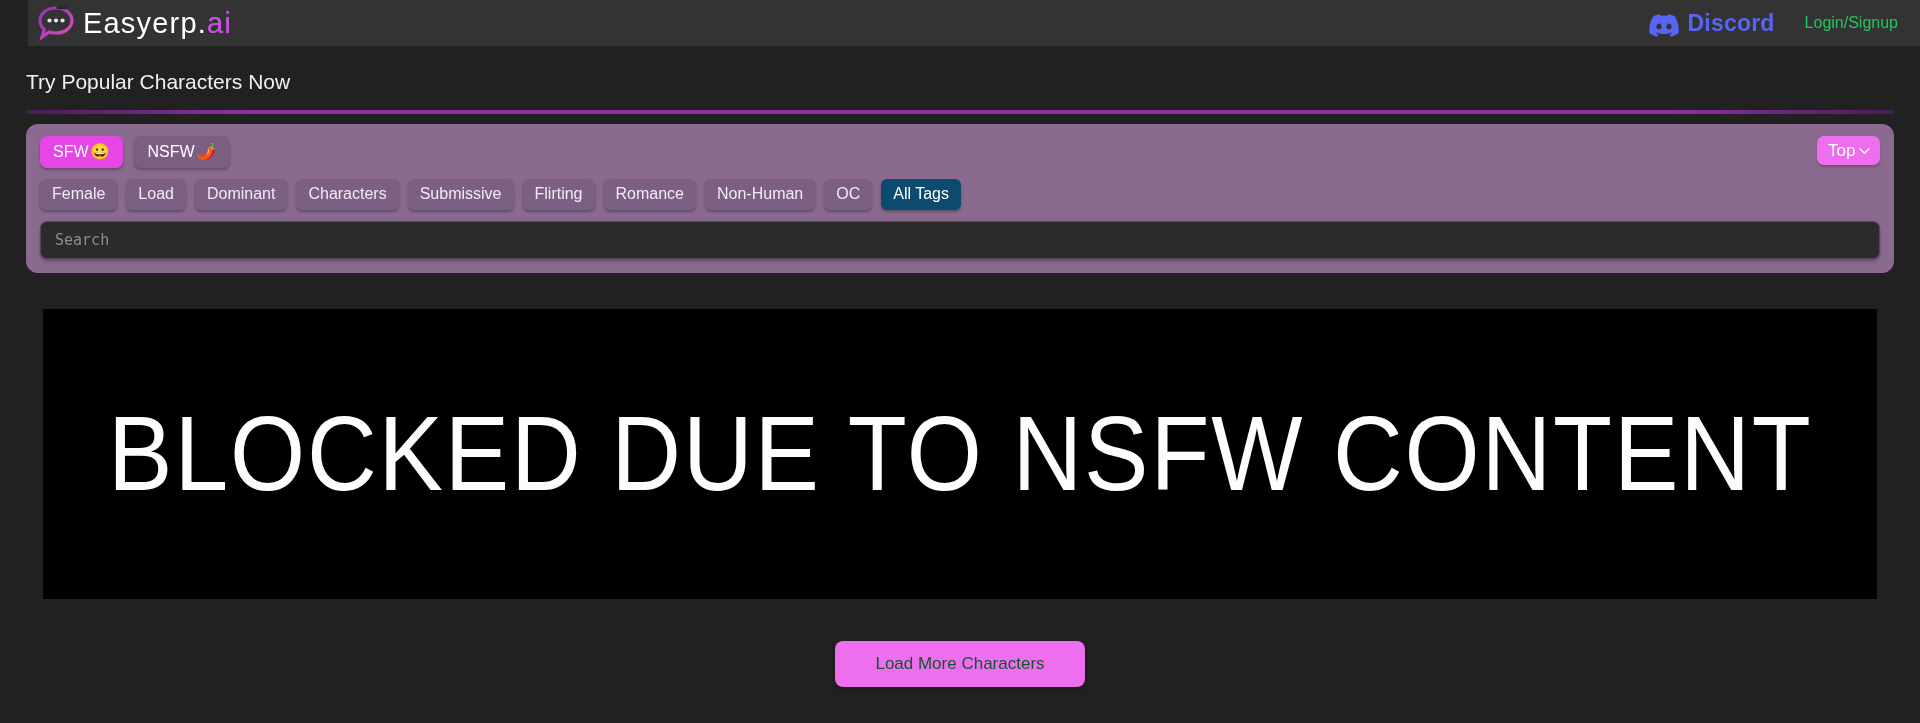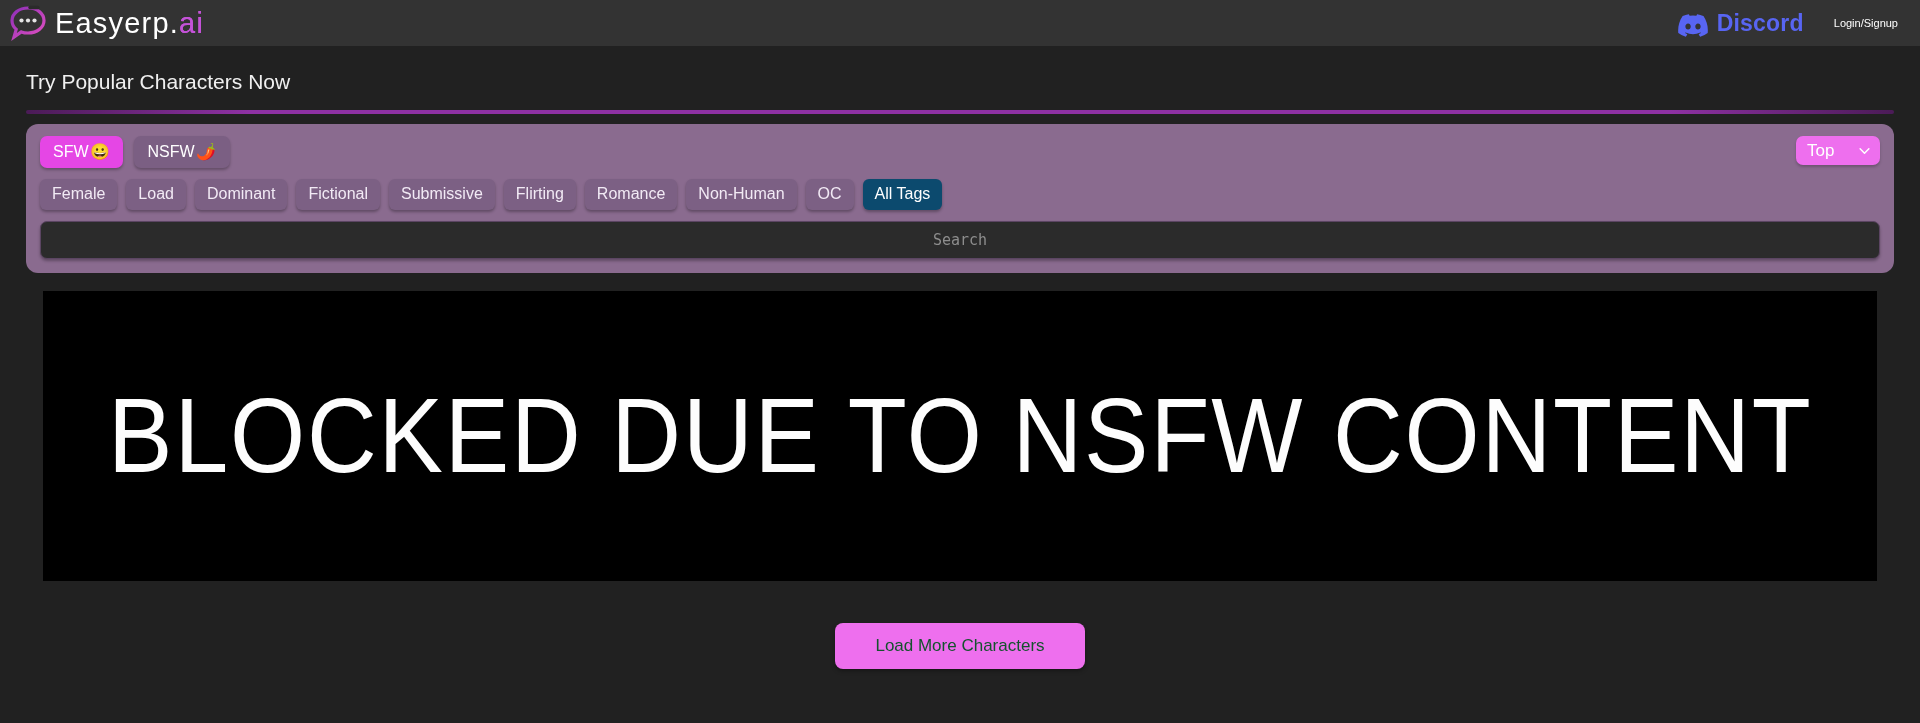--- a/index.html
+++ b/index.html
@@ -17,20 +17,21 @@
   }
 
   
   .topbar {
     height: 46px;
     background: #333333;
     display: flex;
     align-items: center;
     justify-content: space-between;
     padding: 0 22px 0 8px;
+    margin-left: 28px;
   }
 
   .brand {
     display: flex;
     align-items: center;
     gap: 7px;
   }
 
   .brand-logo {
     width: 40px;
@@ -68,22 +69,22 @@
   }
   .discord-icon { width: 30px; height: 23px; display: block; }
   .discord-label {
     color: #5865f2;
     font-size: 23px;
     font-weight: bold;
     letter-spacing: 0.2px;
   }
 
   .login-link {
-    color: #ffffff;
-    font-size: 11px;
+    color: #22c55e;
+    font-size: 16px;
     cursor: pointer;
     white-space: nowrap;
   }
 
   
   .section-title {
     margin: 24px 0 0 26px;
     font-size: 21px;
     color: #f0f0f0;
     font-weight: 400;
@@ -137,21 +138,21 @@
   .sort-select {
     position: absolute;
     right: 14px;
     top: 12px;
     background: #ee6fee;
     color: #ffffff;
     border: none;
     border-radius: 7px;
     font-size: 17px;
     font-family: "Liberation Sans", sans-serif;
-    padding: 5px 45px 5px 11px;
+    padding: 5px 24px 5px 11px;
     cursor: pointer;
     appearance: none;
     -webkit-appearance: none;
     box-shadow: 0 2px 3px rgba(0,0,0,0.22);
   }
   .select-wrap { position: absolute; right: 14px; top: 12px; }
   .select-wrap .sort-select { position: static; }
   .select-chevron {
     position: absolute;
     right: 10px;
@@ -186,36 +187,35 @@
     background: #0c4a6e;
     color: #ffffff;
   }
 
   .search-input {
     display: block;
     width: 100%;
     background: #2b2b2b;
     border: 1px solid #5b4562;
     border-radius: 7px;
-    padding: 9px 28px;
+    padding: 9px 14px;
     color: #fef9c3;
     font-size: 15px;
     font-family: "DejaVu Sans Mono", monospace;
     outline: none;
     box-shadow: 0 2px 3px rgba(0,0,0,0.3);
-    text-align: center;
   }
   .search-input::placeholder {
     color: #8d8d8d;
     font-family: "DejaVu Sans Mono", monospace;
   }
 
   
   .blocked-area {
-    margin: 18px auto 0 auto;
+    margin: 36px auto 0 auto;
     width: 1834px;
     height: 290px;
     background: #000000;
     display: flex;
     align-items: center;
     justify-content: center;
   }
 
   .blocked-text {
     color: #fdfdfd;
@@ -301,21 +301,21 @@
     </select>
     <svg class="select-chevron" viewBox="0 0 12 8">
       <path d="M1 1.5 L6 6.5 L11 1.5" fill="none" stroke="#ffffff" stroke-width="1.7" stroke-linecap="round" stroke-linejoin="round"></path>
     </svg>
   </div>
 
   <div class="row-tags">
     <button class="tag-btn">Female</button>
     <button class="tag-btn">Load</button>
     <button class="tag-btn">Dominant</button>
-    <button class="tag-btn">Fictional</button>
+    <button class="tag-btn">Characters</button>
     <button class="tag-btn">Submissive</button>
     <button class="tag-btn">Flirting</button>
     <button class="tag-btn">Romance</button>
     <button class="tag-btn">Non-Human</button>
     <button class="tag-btn">OC</button>
     <button class="tag-btn selected">All Tags</button>
   </div>
 
   <input class="search-input" type="text" placeholder="Search" style="">
 </div>

